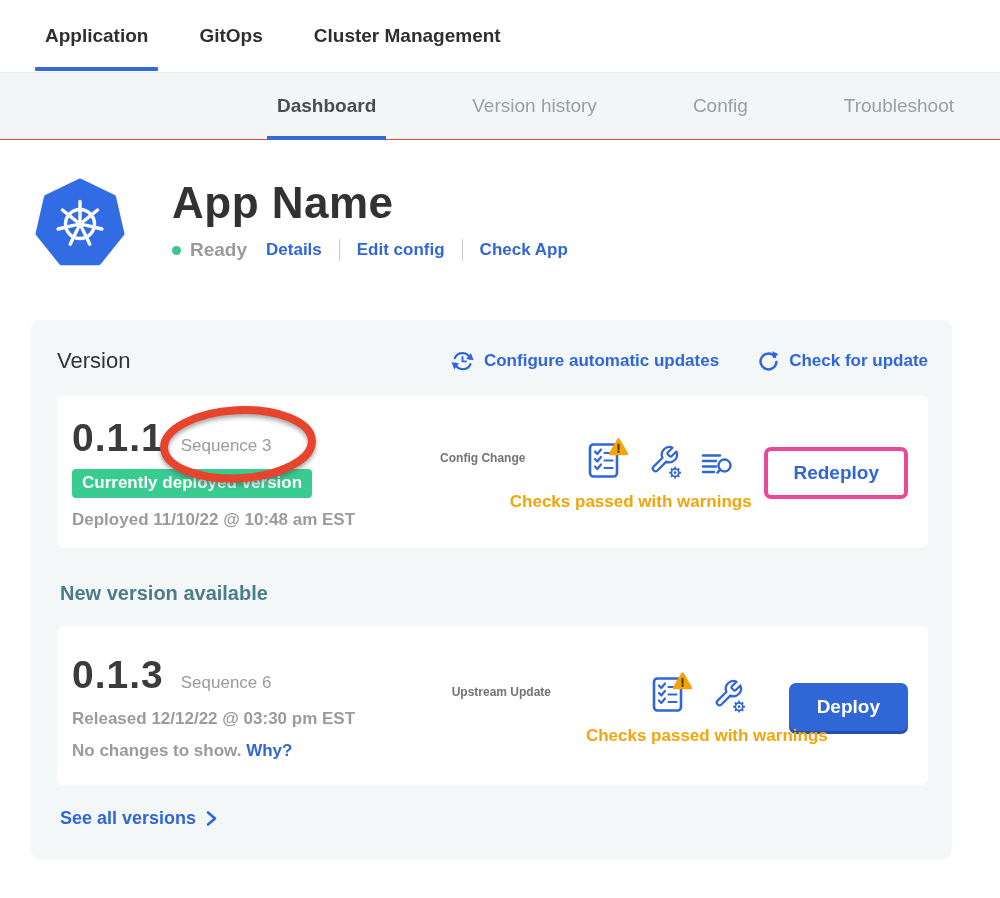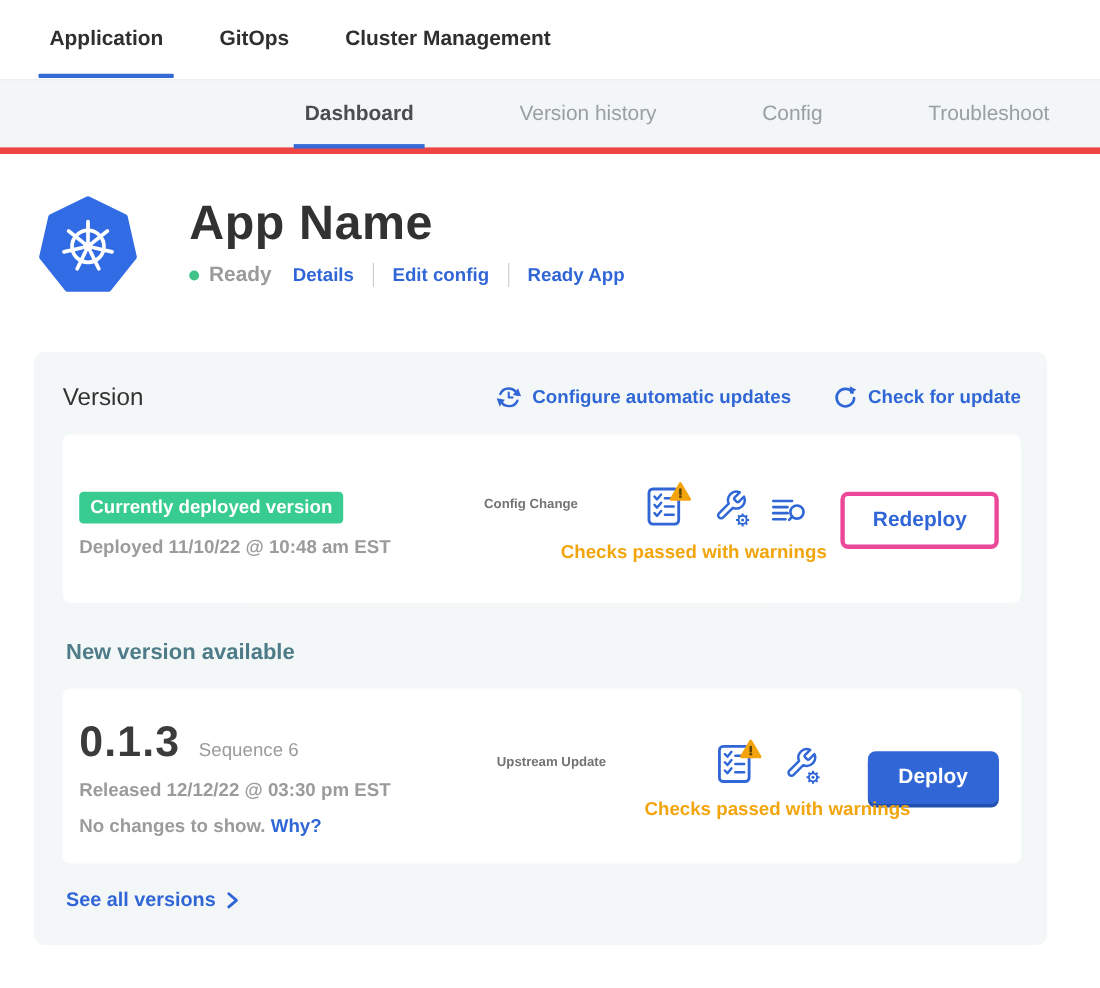--- a/index.html
+++ b/index.html
@@ -12,21 +12,21 @@
 
   
   .top-nav { display:flex; align-items:stretch; height:72px; padding-left:45px; background:#fff; }
   .top-tab { display:flex; align-items:center; margin-right:51px; font-size:19px; font-weight:bold;
              color:#2f2f2f; position:relative; cursor:pointer; white-space:nowrap; }
   .top-tab.active::after { content:""; position:absolute; left:-10px; right:-10px; bottom:1px;
              height:4px; background:#3569d6; border-radius:1px; }
 
   
   .sub-nav { height:68px; background:#f2f6f6; border-top:1px solid #e8ecec;
-             border-bottom:6px solid #ef4444; display:flex; padding-left:229px; }
+             border-bottom:1px solid #ef4444; display:flex; padding-left:229px; }
   .sub-tab { display:flex; align-items:center; padding:0 48px; font-size:19px; color:#9aa0a1;
              position:relative; cursor:pointer; white-space:nowrap; }
   .sub-tab.active { color:#494d4d; font-weight:bold; }
   .sub-tab.active::after { content:""; position:absolute; left:38px; right:38px; bottom:-1px;
              height:4px; background:#3569d6; }
 
   
   .app-header { display:flex; align-items:flex-start; margin:38px 0 0 35px; }
   .k8s-logo { width:90px; height:92px; flex:none; display:block; }
   .app-header-text { margin-left:47px; padding-top:2px; }
@@ -123,21 +123,21 @@
   </span>
   <div class="app-header-text">
     <h1 class="app-title">App Name</h1>
     <div class="app-status-row">
       <span class="status-dot"></span>
       <span class="status-label">Ready</span>
       <a class="hlink">Details</a>
       <span class="vsep"></span>
       <a class="hlink">Edit config</a>
       <span class="vsep"></span>
-      <a class="hlink">Ready App</a>
+      <a class="hlink">Check App</a>
     </div>
   </div>
 </section>
 
 <section class="version-card">
 
   <div class="card-header">
     <h2 class="card-title">Version</h2>
     <div class="card-actions">
       <a class="action-link">
@@ -155,20 +155,29 @@
           <path d="M18.8 7.2 A8.3 8.3 0 1 0 20.3 12.4" fill="none" stroke="#3066d6" stroke-width="2.5" stroke-linecap="round"></path>
           <polygon points="16.2,1.2 22.4,4.4 16.6,8.6" fill="#3066d6"></polygon>
         </svg>
         <span>Check for update</span>
       </a>
     </div>
   </div>
 
   <div class="version-row row-current">
     <div class="row-left">
+      <div class="ver-line">
+        <span class="ver-num">0.1.1</span>
+        <span class="seq-wrap">
+          <span class="seq">Sequence 3</span>
+          <svg class="annotation" width="168" height="86" viewBox="0 0 168 86">
+            <ellipse cx="84" cy="43" rx="74" ry="34" fill="none" stroke="#e8432c" stroke-width="8" transform="rotate(-3 84 43)"></ellipse>
+          </svg>
+        </span>
+      </div>
       <div><span class="badge">Currently deployed version</span></div>
       <div class="gray-line">Deployed 11/10/22 @ 10:48 am EST</div>
     </div>
 
     <div class="row-mid">
       <div class="mid-top">
         <span class="source-label">Config Change</span>
         <span class="icon-group">
           <span class="vicon">
             <svg width="42" height="42" viewBox="0 0 42 42">

